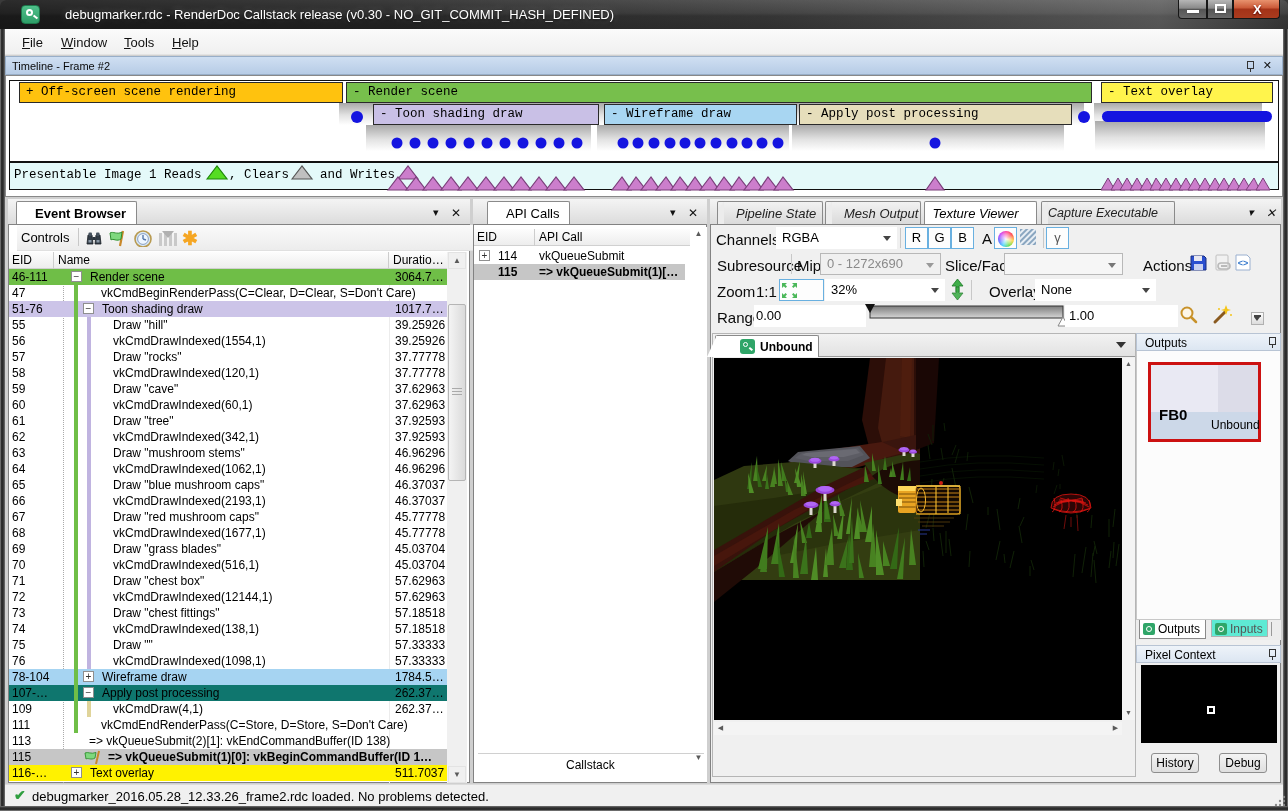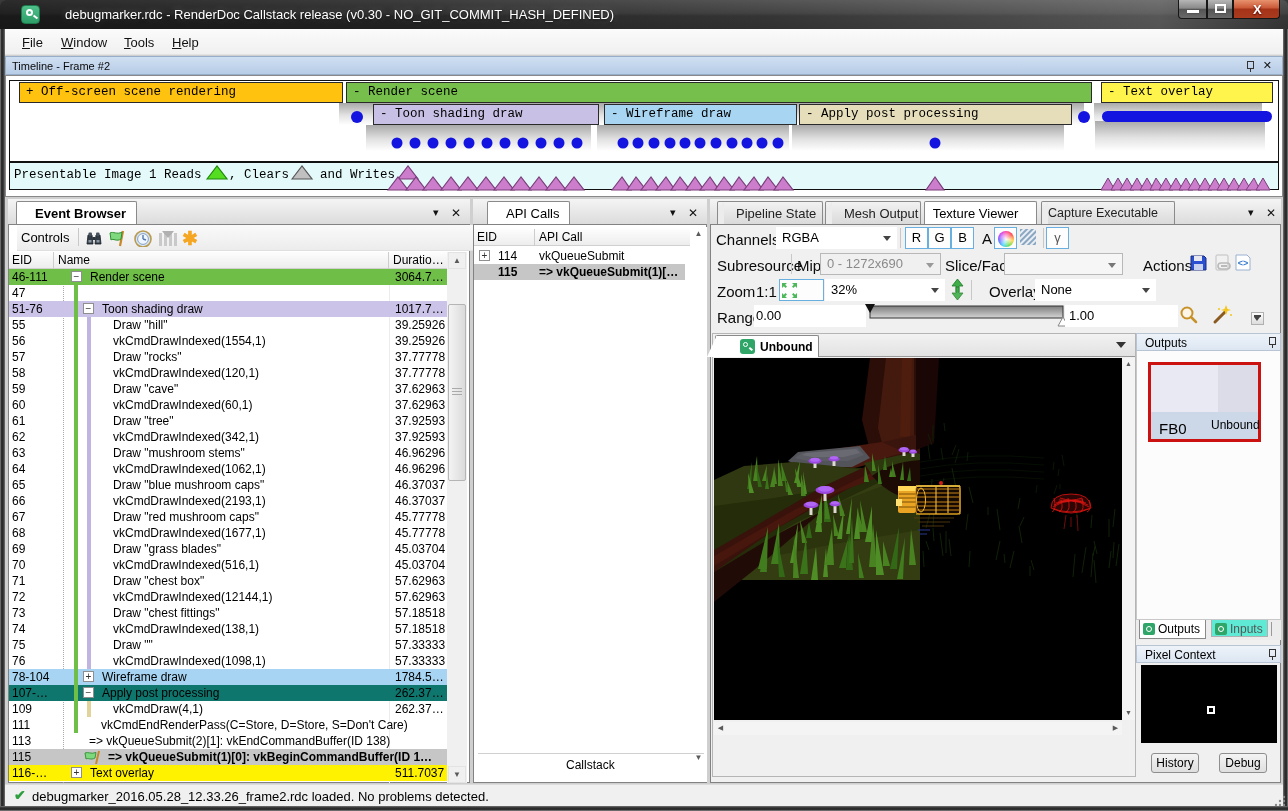--- a/index.html
+++ b/index.html
@@ -272,20 +272,21 @@
    <div class="vbar" style="left:78px;top:48px;height:352px;background:#c0b4e0;"></div>
    <div class="vbar" style="left:78px;top:432px;height:16px;background:#e0d49a;"></div>
    <div class="row" style="top:0px;background:#6fbe47;">
     <span class="eid">46-111</span>
     <span class="ebox" style="left:62px;top:2px;">−</span>
     <span class="nm" style="left:81px;">Render scene</span>
     <span class="dur">3064.7…</span>
    </div>
    <div class="row" style="top:16px;">
     <span class="eid">47</span>
+    <span class="nm" style="left:92px;">vkCmdBeginRenderPass(C=Clear, D=Clear, S=Don't Care)</span>
    </div>
    <div class="row" style="top:32px;background:#ccc4e8;">
     <span class="eid">51-76</span>
     <span class="ebox" style="left:74px;top:2px;">−</span>
     <span class="nm" style="left:93px;">Toon shading draw</span>
     <span class="dur">1017.7…</span>
    </div>
    <div class="row" style="top:48px;">
     <span class="eid">55</span>
     <span class="nm" style="left:104px;">Draw "hill"</span>
@@ -468,21 +469,21 @@
   <div class="sb" style="left:216px;top:2px;width:17px;height:555px;background:#fff;">
    <div class="sb-btn" style="left:1px;top:0;width:15px;height:15px;line-height:14px;background:#fff;border:none;">▲</div>
    <div class="sb-btn" style="left:1px;top:524px;width:15px;height:15px;line-height:14px;background:#fff;border:none;">▼</div>
   </div>
   <div class="abs" style="left:4px;top:528px;width:226px;height:1px;background:#d0d0d0;"></div>
   <div class="abs" style="left:92px;top:533px;font-size:12px;">Callstack</div>
  </div>
 </div>
 
 <div class="panel" id="tv" style="left:705px;top:170px;width:571px;height:584px;">
- <div class="tabbar" style="height:25px;">
+ <div class="tabbar" style="height:25px;font-style:italic;">
   <div class="tab inactive" style="left:7px;width:106px;">Pipeline State<div class="slant2"></div></div>
   <div class="tab inactive" style="left:115px;width:96px;">Mesh Output<div class="slant2"></div></div>
   <div class="tab" style="left:214px;width:113px;text-align:center;padding-left:0;">Texture Viewer<div class="slant"></div></div>
   <div class="tab inactive" style="left:331px;width:134px;text-align:center;padding-left:0;font-size:12.5px;">Capture Executable<div class="slant2"></div></div>
   <div class="tabctl" style="left:538px;">▾</div>
           <div class="tabctl" style="left:556px;font-size:12px;">✕</div>
  </div>
  <div class="content" style="left:0;top:25px;width:571px;height:559px;background:#f0f0f0;">
   <span class="lbl" style="left:5px;top:6px;">Channels</span>
   <div class="combo" style="left:65px;top:2px;width:121px;background:#fff;">RGBA<div class="arr"></div></div>
@@ -808,21 +809,21 @@
   </div>
   <div class="abs" id="sidebar" style="left:425px;top:108px;width:145px;height:450px;">
    <div class="abs" style="left:0;top:0;width:145px;height:18px;background:linear-gradient(180deg,#eef3f9,#dce6f2);border:1px solid #b8c4d4;font-size:12px;">
               <span style="position:absolute;left:8px;top:2px;">Outputs</span>
               <span class="pin" style="position:absolute;left:131px;top:2px;"></span>
             </div>
    <div class="abs" style="left:0;top:18px;width:145px;height:269px;background:#fcfcfc;border:1px solid #c8c8c8;border-top:none;">
     <div class="abs" style="left:11px;top:11px;width:113px;height:80px;border:3px solid #cc1111;background:#e9e9f3;">
      <div style="position:absolute;right:0;top:0;width:40px;height:100%;background:#dcdce8;"></div>
      <div style="position:absolute;left:0;bottom:0;width:100%;height:27px;background:#ccd8e8;"></div>
-     <span style="position:absolute;left:8px;bottom:2px;font-weight:normal;font-size:15px;">FB0</span>
+     <span style="position:absolute;left:8px;bottom:16px;font-weight:bold;font-size:15px;">FB0</span>
      <span style="position:absolute;left:60px;bottom:7px;font-size:12px;">Unbound</span>
     </div>
    </div>
    <div class="abs" style="left:0;top:287px;width:145px;height:20px;background:#ececec;">
     <div class="abs" style="left:3px;top:0;width:67px;height:19px;background:#fff;border:1px solid #8a8a8a;border-top:none;font-size:12px;">
                 <span class="gico"></span>
                 <span style="position:absolute;left:18px;top:2px;">Outputs</span>
               </div>
     <div class="abs" style="left:75px;top:0;width:57px;height:17px;background:#5eead4;border:1px solid #b0b0b0;border-top:none;font-size:12px;color:#555;">
                 <span class="gico"></span>

